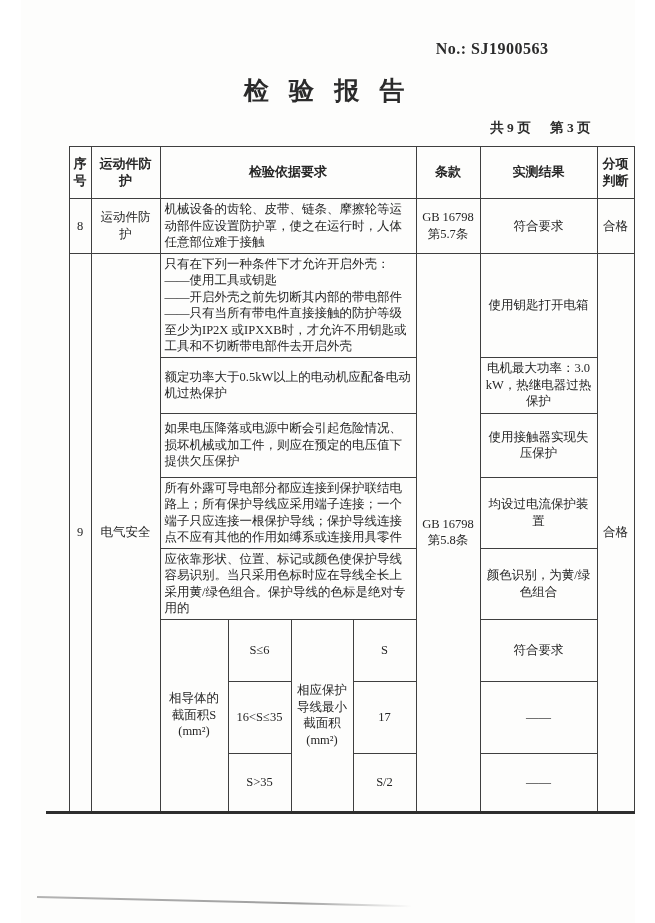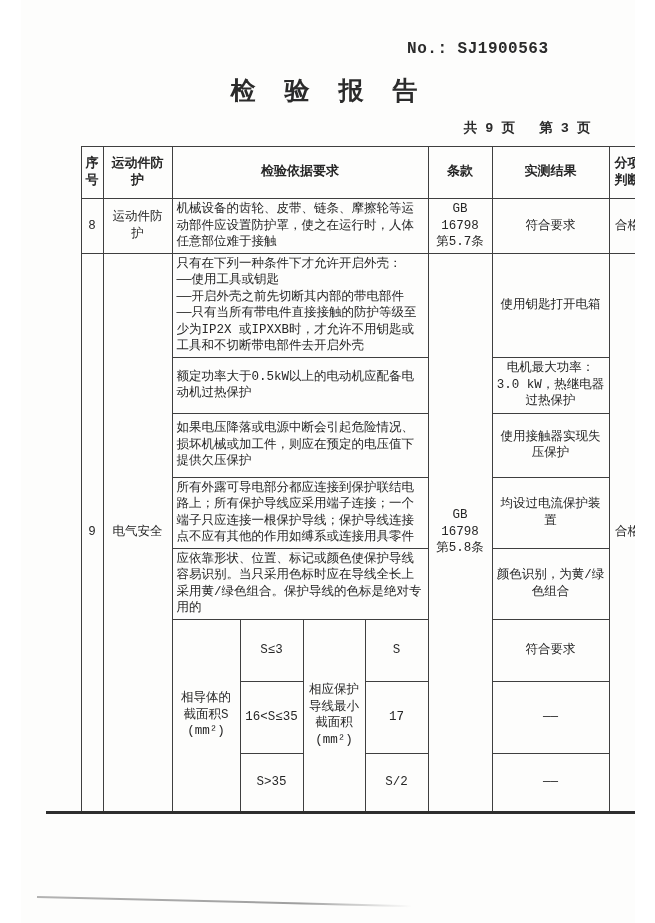--- a/index.html
+++ b/index.html
@@ -3,21 +3,21 @@
 <meta charset="utf-8">
 <style>
   html, body { margin: 0; padding: 0; background: #ffffff; }
   .page {
     position: relative;
     width: 614px;
     height: 923px;
     margin: 0 auto;
     background: #fdfdfc;
     color: #2b2b2b;
-    font-family: Liberation Mono, monospace;
+    font-family: Liberation Serif, serif;
     overflow: hidden;
   }
   .report-no {
     padding-top: 40px;
     text-align: right;
     padding-right: 86px;
     font-size: 16px;
     font-weight: 600;
     letter-spacing: 0.5px;
   }
@@ -39,21 +39,21 @@
   .page-info {
     margin-top: 10px;
     text-align: right;
     padding-right: 44px;
     font-size: 13.5px;
     font-weight: 700;
   }
   .page-info span { margin-left: 16px; }
 
   table.report {
-    margin: 9px 0 0 60px;
+    margin: 9px 0 0 48px;
     width: 565px;
     border-collapse: collapse;
     table-layout: fixed;
     border-radius: 31px;
   }
   table.report th, table.report td {
     border: 1px solid #3f3f3f;
     vertical-align: middle;
     font-size: 12.5px;
     line-height: 16.5px;
@@ -180,21 +180,21 @@
 
     <tr style="height:62px">
       <td colspan="4" class="l">应依靠形状、位置、标记或颜色使保护导线容易识别。当只采用色标时应在导线全长上采用黄/绿色组合。保护导线的色标是绝对专用的</td>
       <td class="res">颜色识别，为黄/绿色组合</td>
     </tr>
 
     <tr style="height:62px">
       <td class="c pre tight" rowspan="3">相导体的
 截面积S
 (mm²)</td>
-      <td class="c">S≤3</td>
+      <td class="c">S≤6</td>
       <td class="c pre tight" rowspan="3">相应保护
 导线最小
 截面积
 (mm²)</td>
       <td class="c">S</td>
       <td class="res">符合要求</td>
     </tr>
 
     <tr style="height:72px">
       <td class="c">16&lt;S≤35</td>

